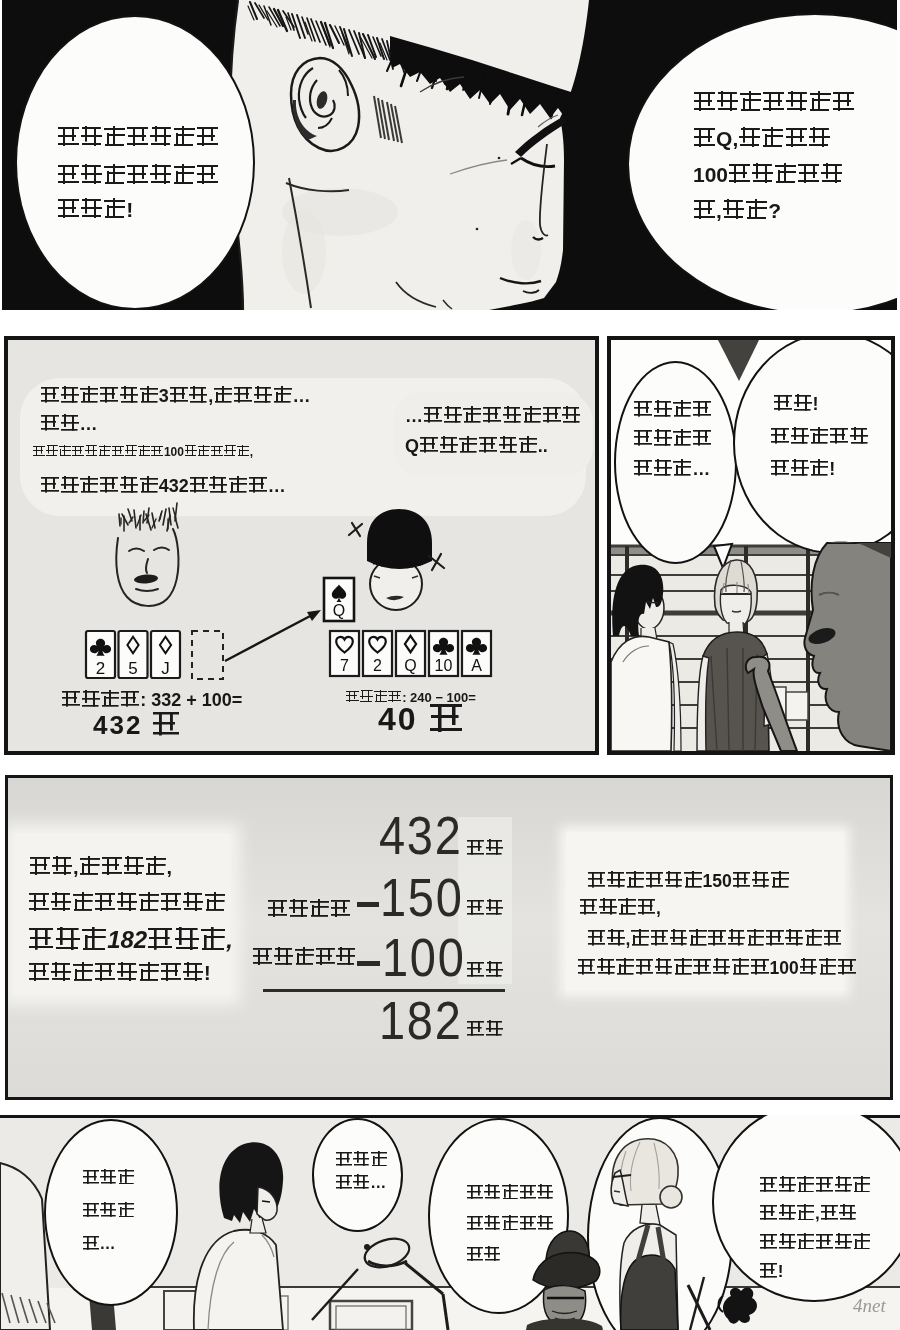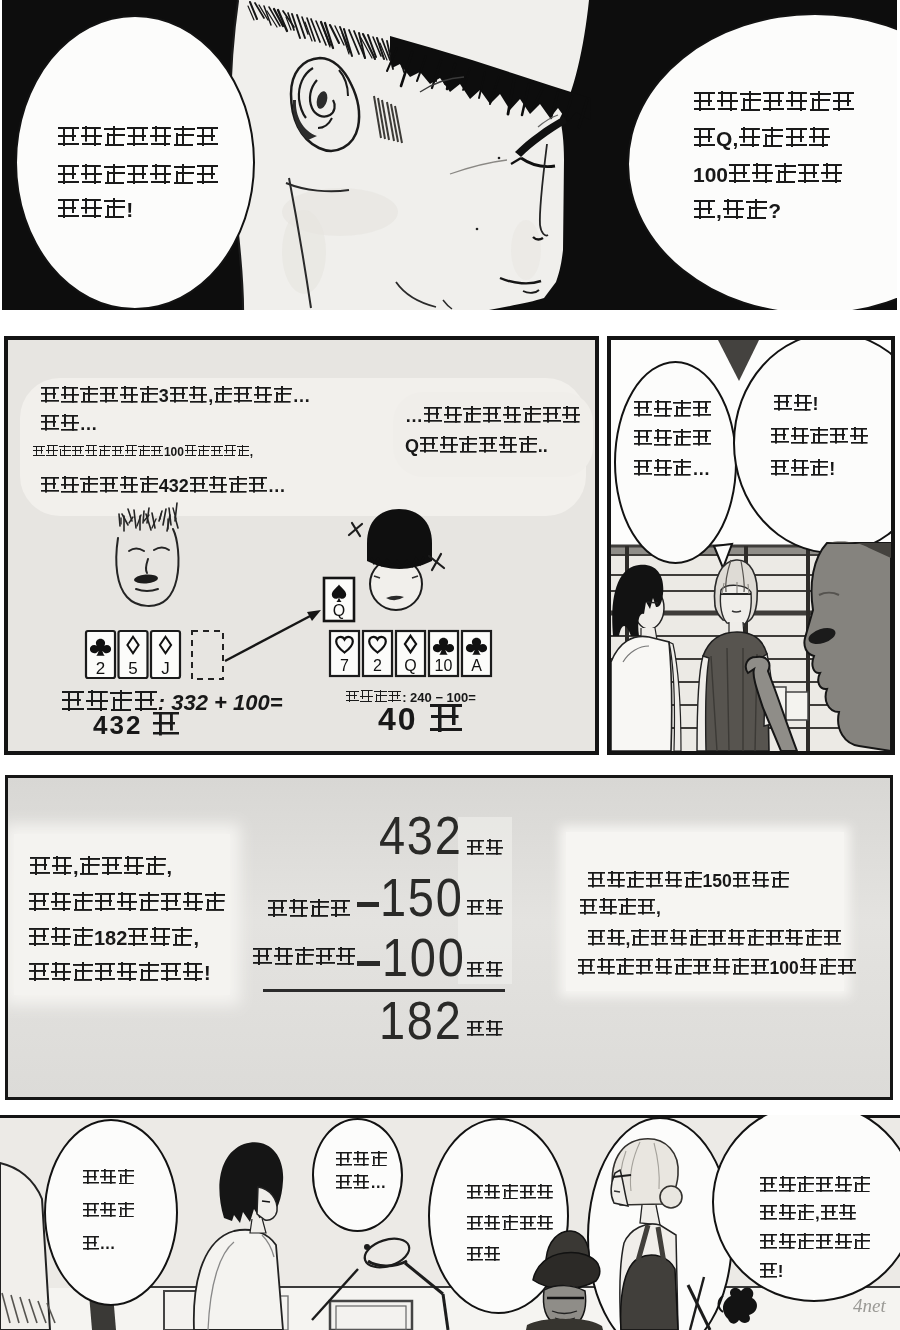--- a/index.html
+++ b/index.html
@@ -220,21 +220,21 @@
       <rect x="388" y="291" width="29" height="45" fill="#fcfcfa" stroke="#1b1b1b" stroke-width="2.2"></rect>
       <use href="#diaO" x="402.5" y="304" fill="none" stroke="#111" stroke-width="2.2"></use>
       <text x="402.5" y="331" font-size="16" text-anchor="middle" fill="#111" font-family="Liberation Sans">Q</text>
       <rect x="421" y="291" width="29" height="45" fill="#fcfcfa" stroke="#1b1b1b" stroke-width="2.2"></rect>
       <use href="#club" x="435.5" y="304" fill="#111"></use>
       <text x="435.5" y="331" font-size="16" text-anchor="middle" fill="#111" font-family="Liberation Sans">10</text>
       <rect x="454" y="291" width="29" height="45" fill="#fcfcfa" stroke="#1b1b1b" stroke-width="2.2"></rect>
       <use href="#club" x="468.5" y="304" fill="#111"></use>
       <text x="468.5" y="331" font-size="16" text-anchor="middle" fill="#111" font-family="Liberation Sans">A</text>
     </svg>
-<div class="t" style="left:53px;top:350px;font-size:22px;font-style:italic;"><i></i><i></i><i></i><i></i><u>:</u> 332 + 100=</div>
+<div class="t" style="left:53px;top:350px;font-size:18px;"><i></i><i></i><i></i><i></i><u>:</u> 332 + 100=</div>
 <div class="t" style="left:337px;top:350px;font-size:13px;"><i></i><i></i><i></i><i></i><u>:</u> 240 − 100=</div>
 <div class="t" style="left:85px;top:371px;font-size:26px;letter-spacing:2px;">432  <i></i></div>
 <div class="t" style="left:370px;top:362px;font-size:32px;letter-spacing:2px;">40 <i></i></div>
 </div>
 
 <div class="p" style="left:607px;top:336px;width:288px;height:419px;border:4px solid #141414;box-sizing:border-box;background:#fdfdfc;">
 <svg width="280" height="411" viewBox="0 0 280 411">
       <rect x="0" y="205" width="280" height="206" fill="#eceae5"></rect>
       <rect x="0" y="206" width="280" height="9" fill="#8f8d88"></rect>
       <line x1="0" y1="206" x2="280" y2="206" stroke="#3f3d3a" stroke-width="3"></line>
@@ -293,21 +293,21 @@
       <path d="M208,255 C214,252 222,252 228,255" stroke="#55534f" stroke-width="2" fill="none"></path>
       <path d="M170,411 L152,368 C146,350 141,336 143,329 L137,333 C132,326 136,317 145,317 C156,315 161,323 157,331 L163,347 C170,366 178,390 186,411 Z" fill="#8f8d88" stroke="#161616" stroke-width="2"></path>
     </svg>
 </div>
 
 <div class="p" style="left:5px;top:775px;width:888px;height:325px;border:3px solid #161616;box-sizing:border-box;background:linear-gradient(180deg,#d8d7d4,#e4e3e0 45%,#dcdbd8);">
 
 <div style="position:absolute;left:6px;top:56px;width:216px;height:161px;background:#f4f3f0;box-shadow:0 0 14px 10px #f4f3f0;"></div>
 <div class="t" style="left:21px;top:78px;font-size:20px;"><i></i><i></i><u>,</u><i></i><i></i><i></i><i></i><u>,</u></div>
 <div class="t" style="left:20px;top:114px;font-size:20px;"><i></i><i></i><i></i><i></i><i></i><i></i><i></i><i></i><i></i></div>
-<div class="t" style="left:20px;top:149px;font-size:20px;"><i></i><i></i><i></i>182<i></i><i></i><i></i><u>,</u></div>
+<div class="t" style="left:20px;top:149px;font-size:24px;font-style:italic;"><i></i><i></i><i></i>182<i></i><i></i><i></i><u>,</u></div>
 <div class="t" style="left:20px;top:184px;font-size:20px;"><i></i><i></i><i></i><i></i><i></i><i></i><i></i><i></i><u>!</u></div>
 
 <div style="position:absolute;left:558px;top:54px;width:278px;height:159px;background:#f6f5f2;box-shadow:0 0 10px 6px #f6f5f2;"></div>
 <div class="t" style="left:579px;top:93px;font-size:17.5px;"><i></i><i></i><i></i><i></i><i></i><i></i>150<i></i><i></i><i></i></div>
 <div class="t" style="left:571px;top:120px;font-size:17.5px;"><i></i><i></i><i></i><i></i><u>,</u></div>
 <div class="t" style="left:579px;top:151px;font-size:17.5px;"><i></i><i></i><u>,</u><i></i><i></i><i></i><i></i><i></i><i></i><i></i><i></i><i></i><i></i><i></i></div>
 <div class="t" style="left:569px;top:180px;font-size:17.5px;"><i></i><i></i><i></i><i></i><i></i><i></i><i></i><i></i><i></i><i></i>100<i></i><i></i><i></i></div>
 
 <div style="position:absolute;left:450px;top:39px;width:54px;height:167px;background:rgba(243,242,239,.55);"></div>
 

